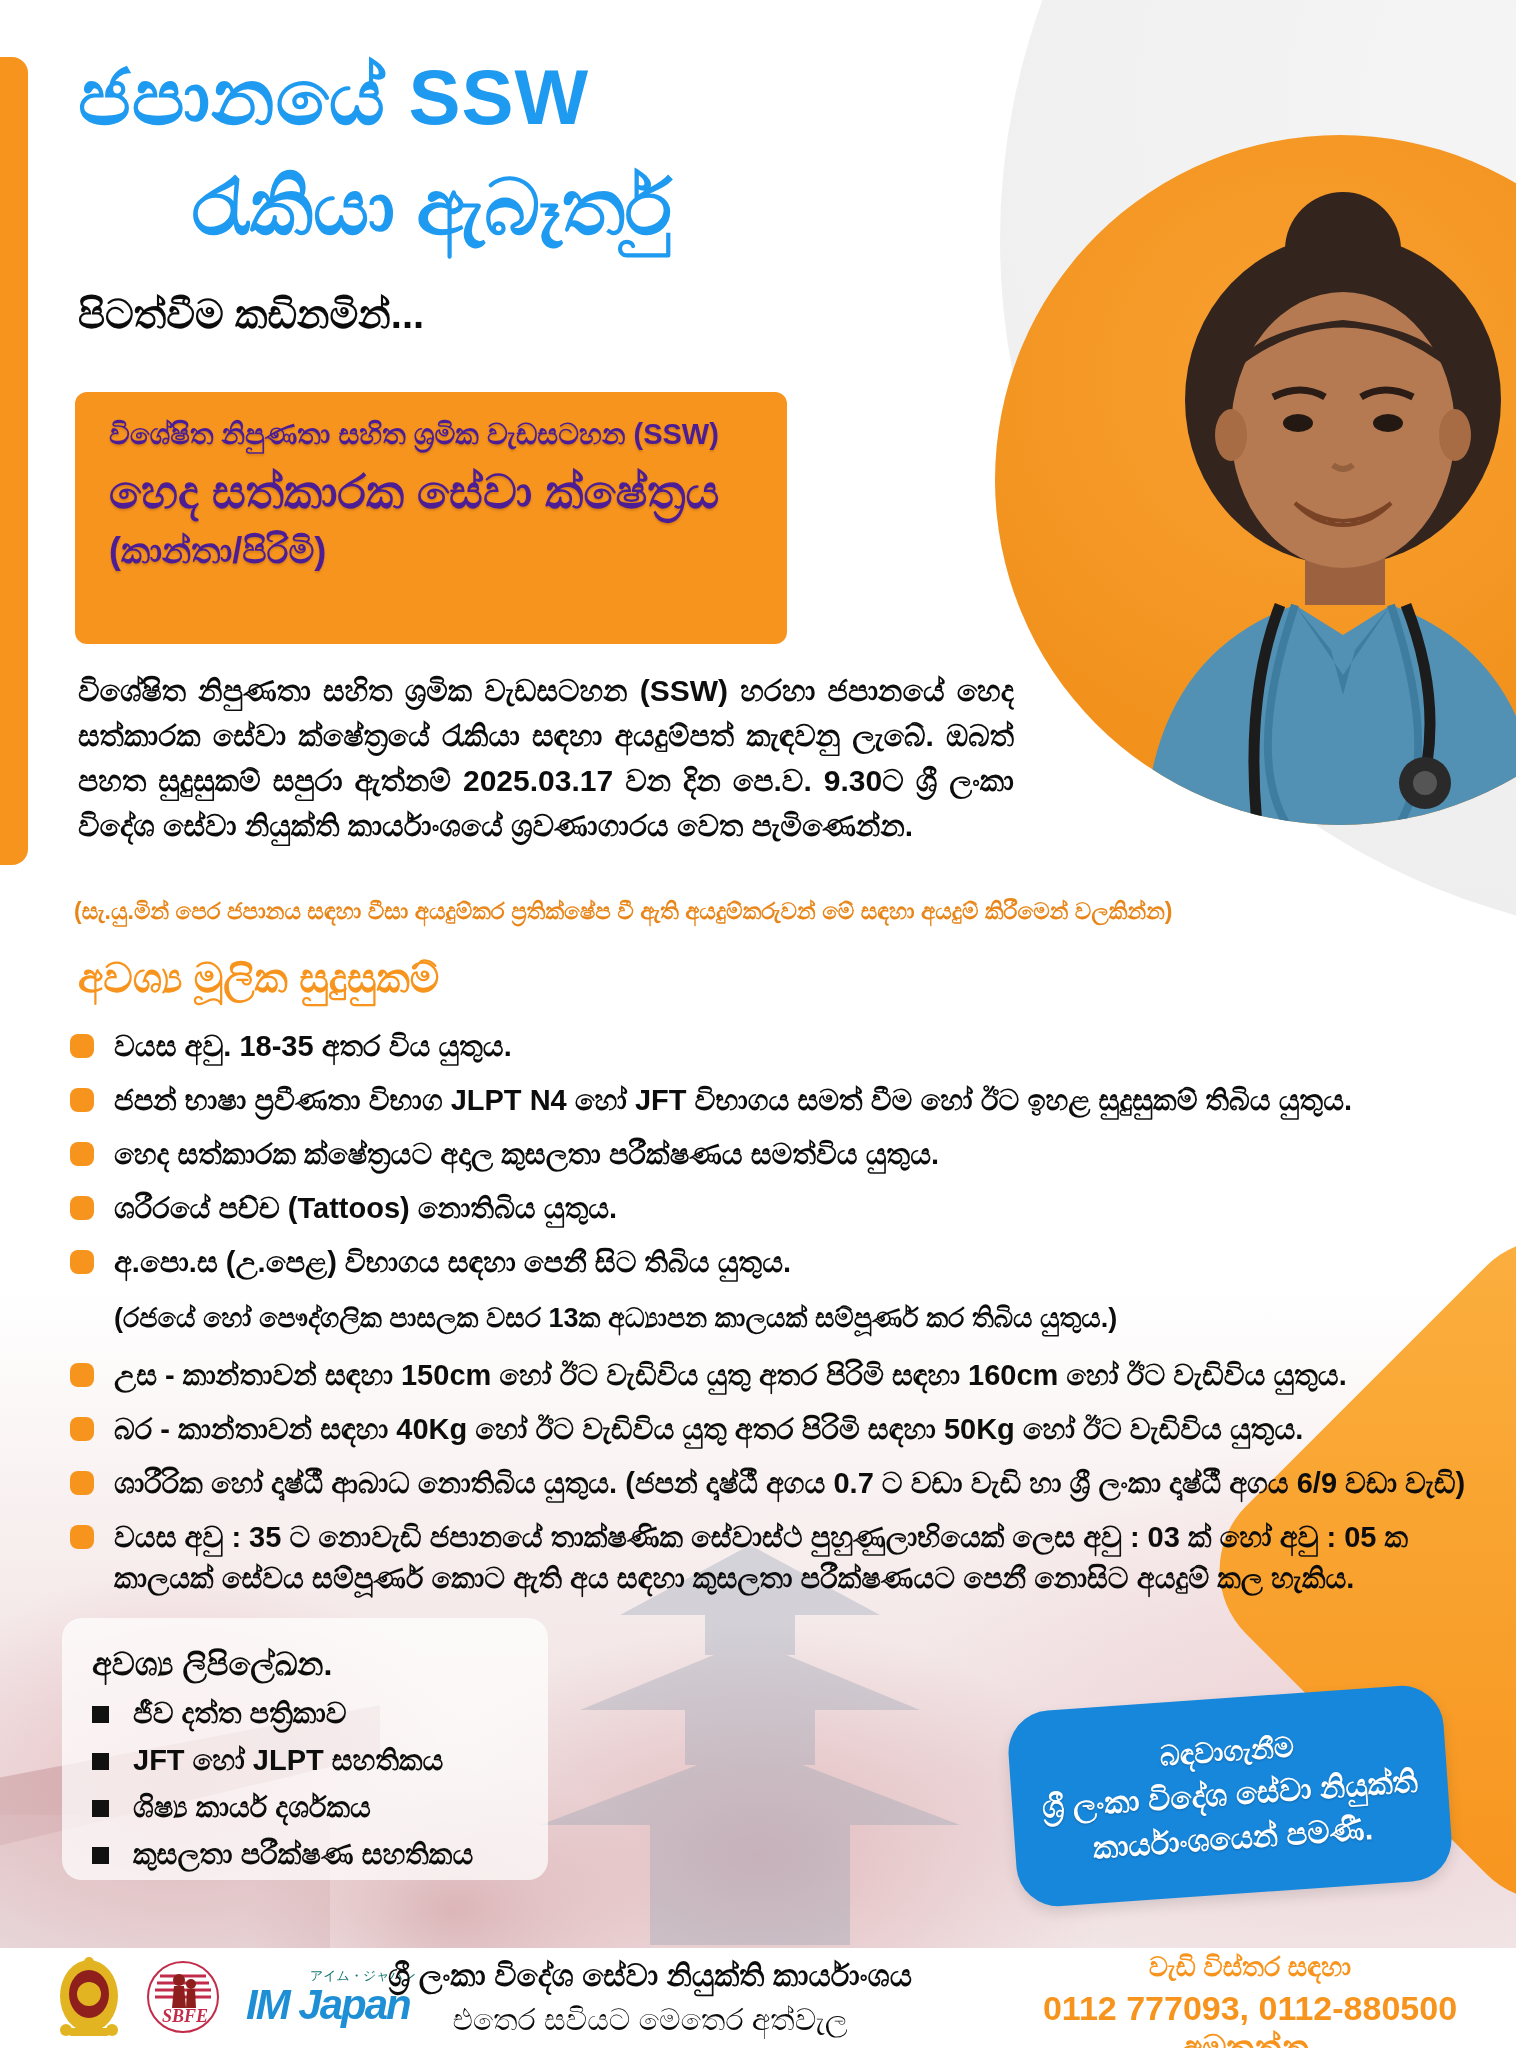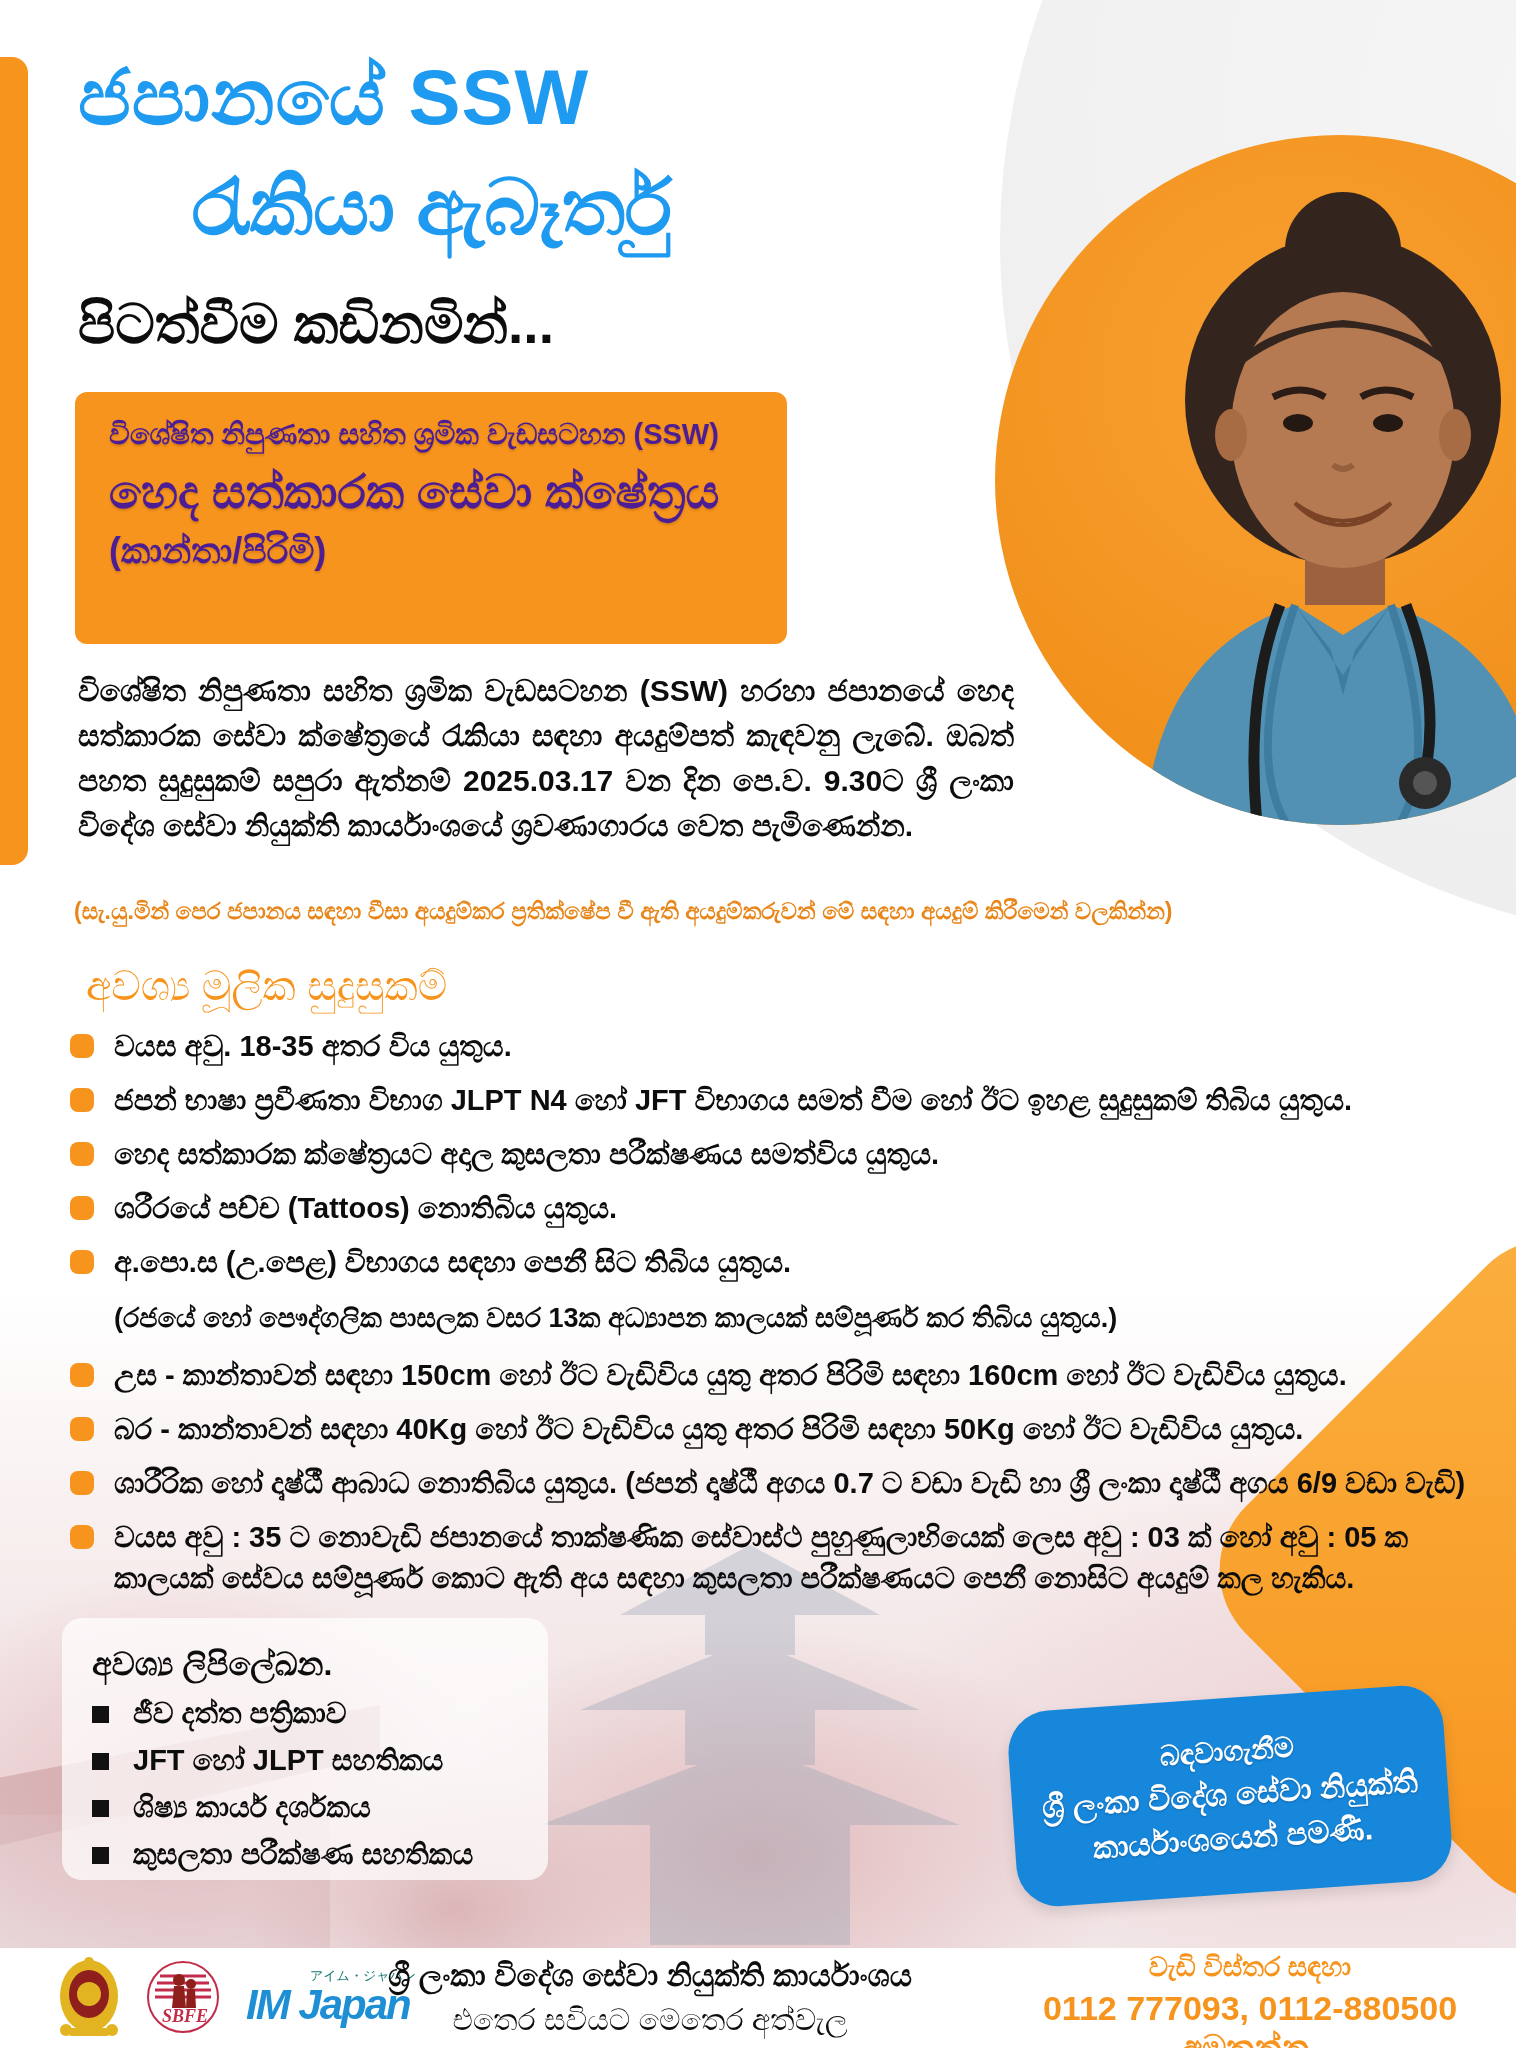--- a/index.html
+++ b/index.html
@@ -26,36 +26,36 @@
   .deco-diamond{position:absolute;left:1290px;top:1310px;width:520px;height:520px;
     transform:rotate(45deg);border-radius:90px;
     background:linear-gradient(135deg,#FBB040,#F7941D);z-index:2;}
   .photo-circle{position:absolute;left:995px;top:135px;width:690px;height:690px;border-radius:50%;
     background:radial-gradient(circle at 45% 35%,#F9A132,#EE8A12);overflow:hidden;z-index:2;}
   
   .title-l1{position:absolute;left:78px;top:52px;font-size:78px;font-weight:bold;
     color:#1E9AF0;letter-spacing:1px;margin:0;z-index:4;}
   .title-l2{position:absolute;left:192px;top:162px;font-size:78px;font-weight:bold;
     color:#1E9AF0;margin:0;z-index:4;}
-  .subtitle{position:absolute;left:78px;top:292px;font-size:55px;font-weight:bold;color:#0d0d0d;z-index:4;}
+  .subtitle{position:absolute;left:78px;top:292px;font-size:40px;font-weight:bold;color:#0d0d0d;z-index:4;}
   
   .program-box{position:absolute;left:75px;top:392px;width:712px;height:252px;border-radius:12px;
     background:#F7941D;color:#4c1d95;padding:26px 34px;box-sizing:border-box;z-index:4;
     text-shadow:0 2px 2px rgba(120,60,0,.25);}
   .pb-l1{font-size:29px;font-weight:bold;}
   .pb-l2{font-size:47px;font-weight:bold;margin-top:12px;}
   .pb-l3{font-size:36px;font-weight:bold;margin-top:10px;}
   
   .intro{position:absolute;left:78px;top:668px;width:936px;margin:0;font-size:30px;font-weight:bold;
     line-height:45px;text-align:justify;z-index:4;}
   .warning{position:absolute;left:74px;top:898px;width:1400px;font-size:23px;font-weight:bold;
     color:#E8861A;white-space:nowrap;z-index:4;}
   
-  .qual-heading{position:absolute;left:78px;top:955px;font-size:41px;font-weight:normal;
-    color:#F7941D;margin:8px;z-index:4;}
+  .qual-heading{position:absolute;left:78px;top:955px;font-size:41px;font-weight:bold;
+    color:#F7941D;margin:0;z-index:4;}
   .qual-list{position:absolute;left:70px;top:1026px;width:1420px;margin:0;padding:0;
     list-style:none;z-index:4;}
   .qual-list li{display:flex;align-items:flex-start;margin-bottom:13px;}
   .q-marker{flex:0 0 24px;width:24px;height:24px;border-radius:8px;background:#F7941D;
     margin:8px 20px 0 0;}
   .q-text{font-size:29px;font-weight:bold;line-height:41px;}
   .q-note{font-size:27px;font-weight:bold;line-height:40px;padding:2px 0 4px 44px;}
   
   .docs-panel{position:absolute;left:62px;top:1618px;width:486px;height:262px;border-radius:20px;
     background:rgba(255,255,255,.72);z-index:4;padding:28px 30px;box-sizing:border-box;}

